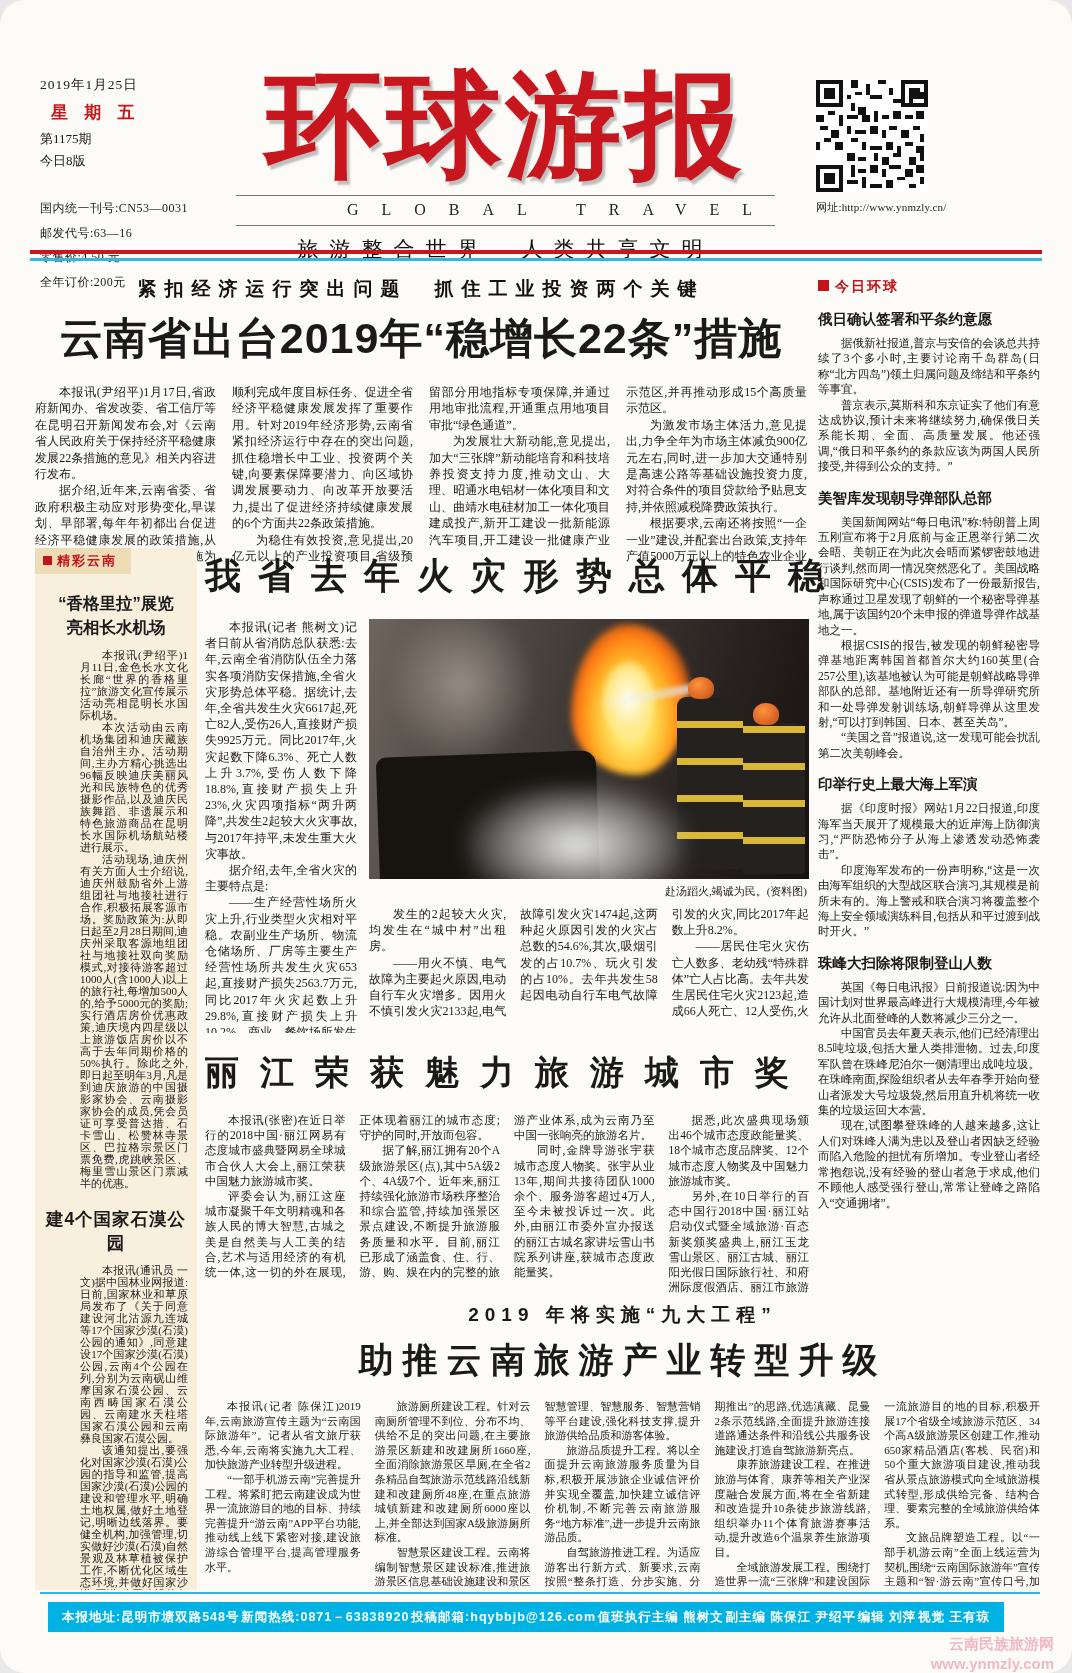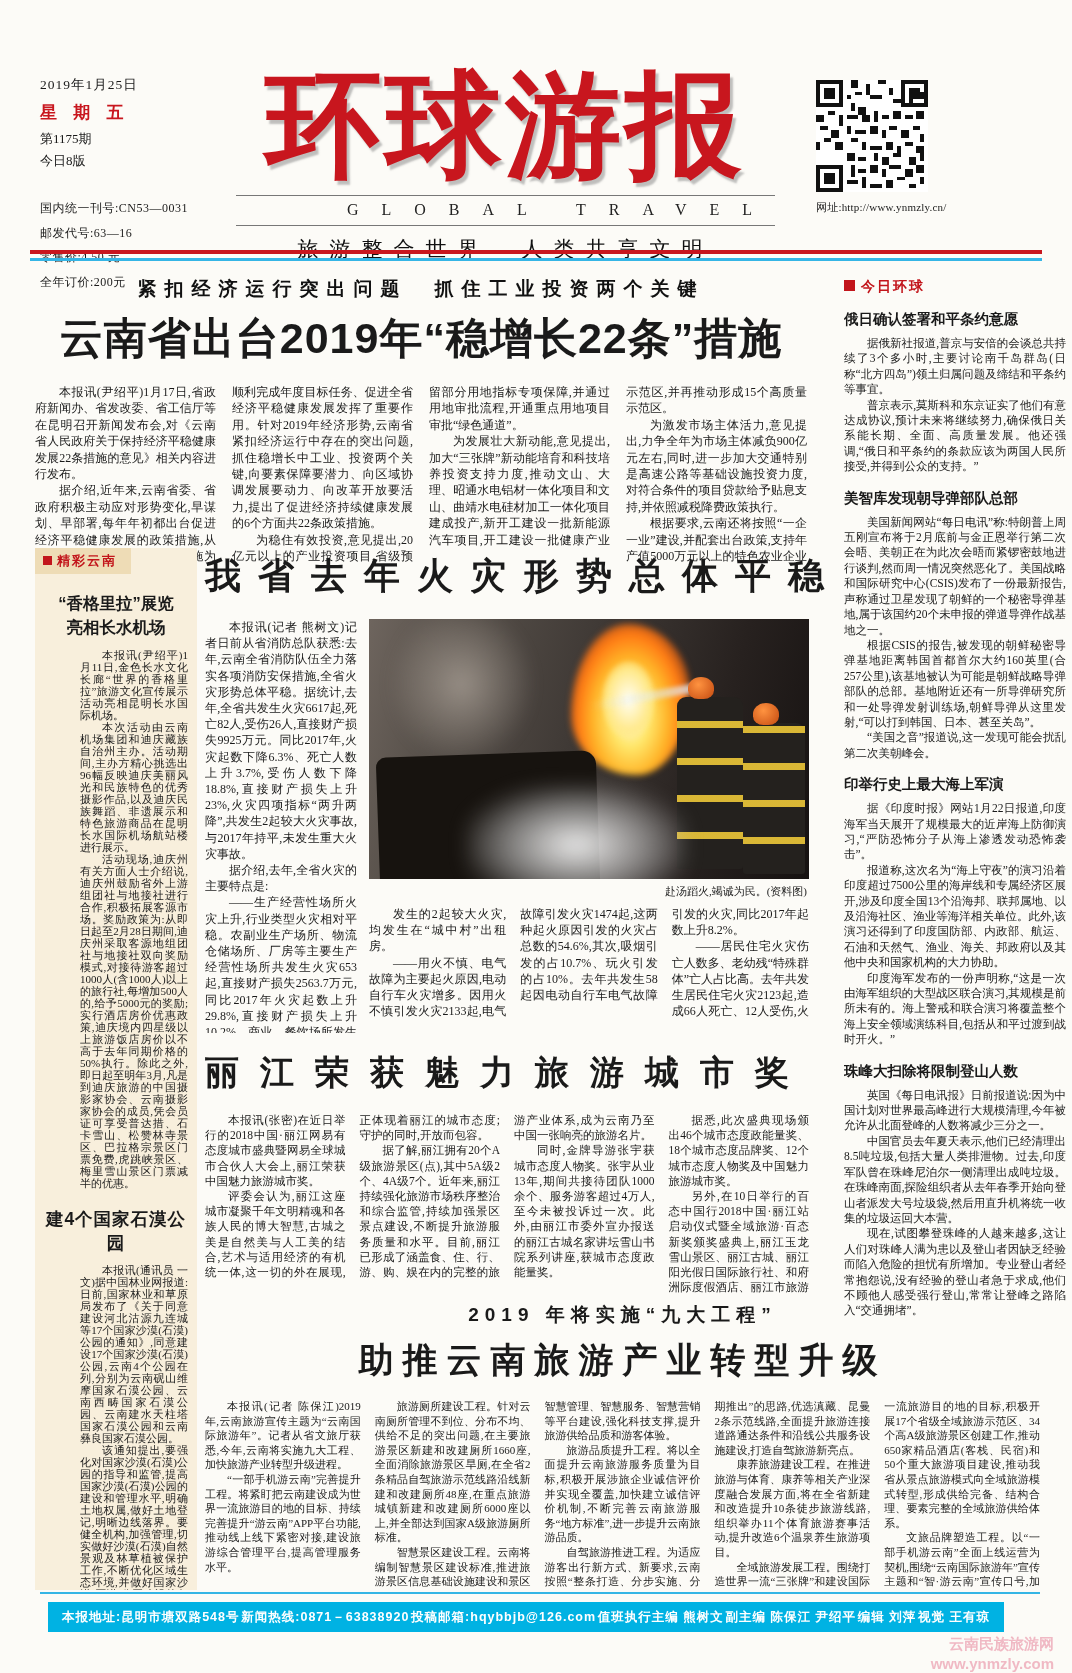--- a/index.html
+++ b/index.html
@@ -1,22 +1,22 @@
 <!DOCTYPE html>
 <html><head>
 <meta charset="utf-8">
 <style>
   html,body{margin:0;padding:0;background:#e8e8e8;}
   .page{position:relative;width:1072px;height:1673px;margin:0 auto;background:#fcfbf7;
-        font-family:"Liberation Serif","DejaVu Serif",serif;color:#1a1a1a;overflow:hidden;}
+        font-family:"Liberation Serif","DejaVu Serif",serif;color:#1a1a1a;overflow:hidden;border-radius:25px;}
   .abs{position:absolute;}
   
   .mh-left{left:40px;top:76px;width:170px;font-size:13px;line-height:1.4;}
   .mh-date{font-size:13.5px;letter-spacing:1px;}
-  .mh-week{color:#c8161e;font-weight:bold;font-size:17px;letter-spacing:6px;margin:6px 0 5px;}
+  .mh-week{color:#c8161e;font-weight:bold;font-size:17px;letter-spacing:6px;margin:6px 11px 5px;}
   .mh-issue,.mh-pages{font-size:13px;margin:4px 0;}
   .mh-codes{margin-top:26px;font-size:12px;line-height:2.05;letter-spacing:.5px;}
   .mh-center{left:218px;top:66px;width:575px;text-align:center;}
   .mh-title{font-size:116px;line-height:1.04;font-weight:bold;color:#c8161e;letter-spacing:4px;
             text-shadow:3px 4px 2px rgba(140,140,140,.55);white-space:nowrap;}
   .mh-en{margin:8px 18px 0;padding:5px 0 6px;border-top:1px solid #777;border-bottom:1px solid #777;
          font-size:16px;letter-spacing:23px;color:#222;white-space:nowrap;text-align:right;}
   .mh-slogan{margin-top:9px;font-size:21px;letter-spacing:11px;color:#111;white-space:nowrap;}
   .mh-qr{left:816px;top:80px;width:116px;text-align:left;}
   .mh-qr svg{width:112px;height:112px;background:#fff;}
@@ -81,21 +81,21 @@
   .lijiang{left:205px;top:1050px;width:604px;}
   .lj-title{font-size:34px;letter-spacing:21px;}
   .lj-body{margin-top:17px;height:184px;column-count:4;column-gap:14px;font-size:11.5px;line-height:15.2px;overflow:hidden;}
   
   .jiuda{left:205px;top:1302px;width:835px;}
   .jd-kicker{text-align:center;font-family:"Liberation Sans",sans-serif;font-weight:bold;
              font-size:19px;letter-spacing:6px;}
   .jd-title{font-size:35px;letter-spacing:9px;margin-top:9px;}
   .jd-body{margin-top:15px;height:192px;column-count:5;column-gap:14px;font-size:11px;line-height:14.6px;overflow:hidden;}
   
-  .rail{left:844px;top:268px;width:222px;height:1066px;overflow:hidden;}
+  .rail{left:818px;top:268px;width:222px;height:1066px;overflow:hidden;}
   .rail-head{font-family:"Liberation Sans",sans-serif;font-weight:bold;color:#c2151b;
              font-size:14px;letter-spacing:2px;margin:10px 0 4px;}
   .rail-sq{display:inline-block;width:11px;height:11px;background:#c2151b;margin-right:6px;}
   .rail-title{font-family:"Liberation Sans",sans-serif;font-weight:bold;font-size:14.5px;margin:14px 0 7px;}
   .rail-body{font-size:11.5px;line-height:15.4px;}
   
   .rule-cyan2{left:40px;top:1592px;width:1000px;height:2px;background:#35b5e5;}
   .footbar{left:48px;top:1602px;width:956px;height:30px;background:#00b2e3;color:#fff;
            font-family:"Liberation Sans","DejaVu Sans",sans-serif;font-weight:bold;font-size:12.5px;
            display:flex;align-items:center;justify-content:space-between;padding:0 14px;box-sizing:border-box;
@@ -255,21 +255,20 @@
     <div class="rail-title">美智库发现朝导弹部队总部</div>
     <div class="rail-body">
         <p class="para">美国新闻网站“每日电讯”称:特朗普上周五刚宣布将于2月底前与金正恩举行第二次会晤、美朝正在为此次会晤而紧锣密鼓地进行谈判,然而周一情况突然恶化了。美国战略和国际研究中心(CSIS)发布了一份最新报告,声称通过卫星发现了朝鲜的一个秘密导弹基地,属于该国约20个未申报的弹道导弹作战基地之一。</p>
         <p class="para">根据CSIS的报告,被发现的朝鲜秘密导弹基地距离韩国首都首尔大约160英里(合257公里),该基地被认为可能是朝鲜战略导弹部队的总部。基地附近还有一所导弹研究所和一处导弹发射训练场,朝鲜导弹从这里发射,“可以打到韩国、日本、甚至关岛”。</p>
         <p class="para">“美国之音”报道说,这一发现可能会扰乱第二次美朝峰会。</p>
       </div>
 
     <div class="rail-title">印举行史上最大海上军演</div>
     <div class="rail-body">
         <p class="para">据《印度时报》网站1月22日报道,印度海军当天展开了规模最大的近岸海上防御演习,“严防恐怖分子从海上渗透发动恐怖袭击”。</p>
-        <p class="para">报道称,这次名为“海上守夜”的演习沿着印度超过7500公里的海岸线和专属经济区展开,涉及印度全国13个沿海邦、联邦属地、以及沿海社区、渔业等海洋相关单位。此外,该演习还得到了印度国防部、内政部、航运、石油和天然气、渔业、海关、邦政府以及其他中央和国家机构的大力协助。</p>
         <p class="para">印度海军发布的一份声明称,“这是一次由海军组织的大型战区联合演习,其规模是前所未有的。海上警戒和联合演习将覆盖整个海上安全领域演练科目,包括从和平过渡到战时开火。”</p>
       </div>
 
     <div class="rail-title">珠峰大扫除将限制登山人数</div>
     <div class="rail-body">
         <p class="para">英国《每日电讯报》日前报道说:因为中国计划对世界最高峰进行大规模清理,今年被允许从北面登峰的人数将减少三分之一。</p>
         <p class="para">中国官员去年夏天表示,他们已经清理出8.5吨垃圾,包括大量人类排泄物。过去,印度军队曾在珠峰尼泊尔一侧清理出成吨垃圾。在珠峰南面,探险组织者从去年春季开始向登山者派发大号垃圾袋,然后用直升机将统一收集的垃圾运回大本营。</p>
         <p class="para">现在,试图攀登珠峰的人越来越多,这让人们对珠峰人满为患以及登山者因缺乏经验而陷入危险的担忧有所增加。专业登山者经常抱怨说,没有经验的登山者急于求成,他们不顾他人感受强行登山,常常让登峰之路陷入“交通拥堵”。</p>
       </div>
 

